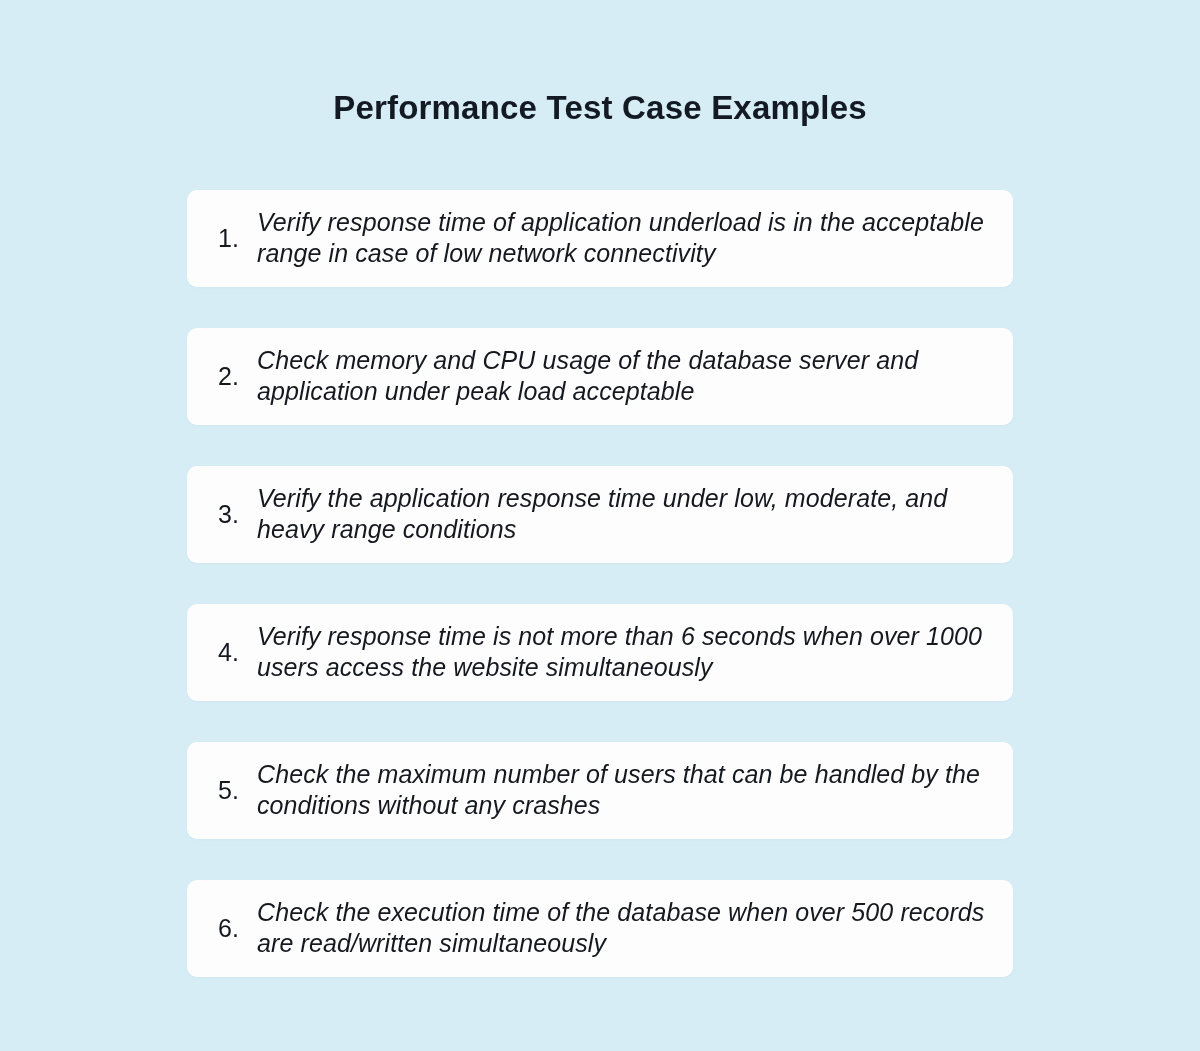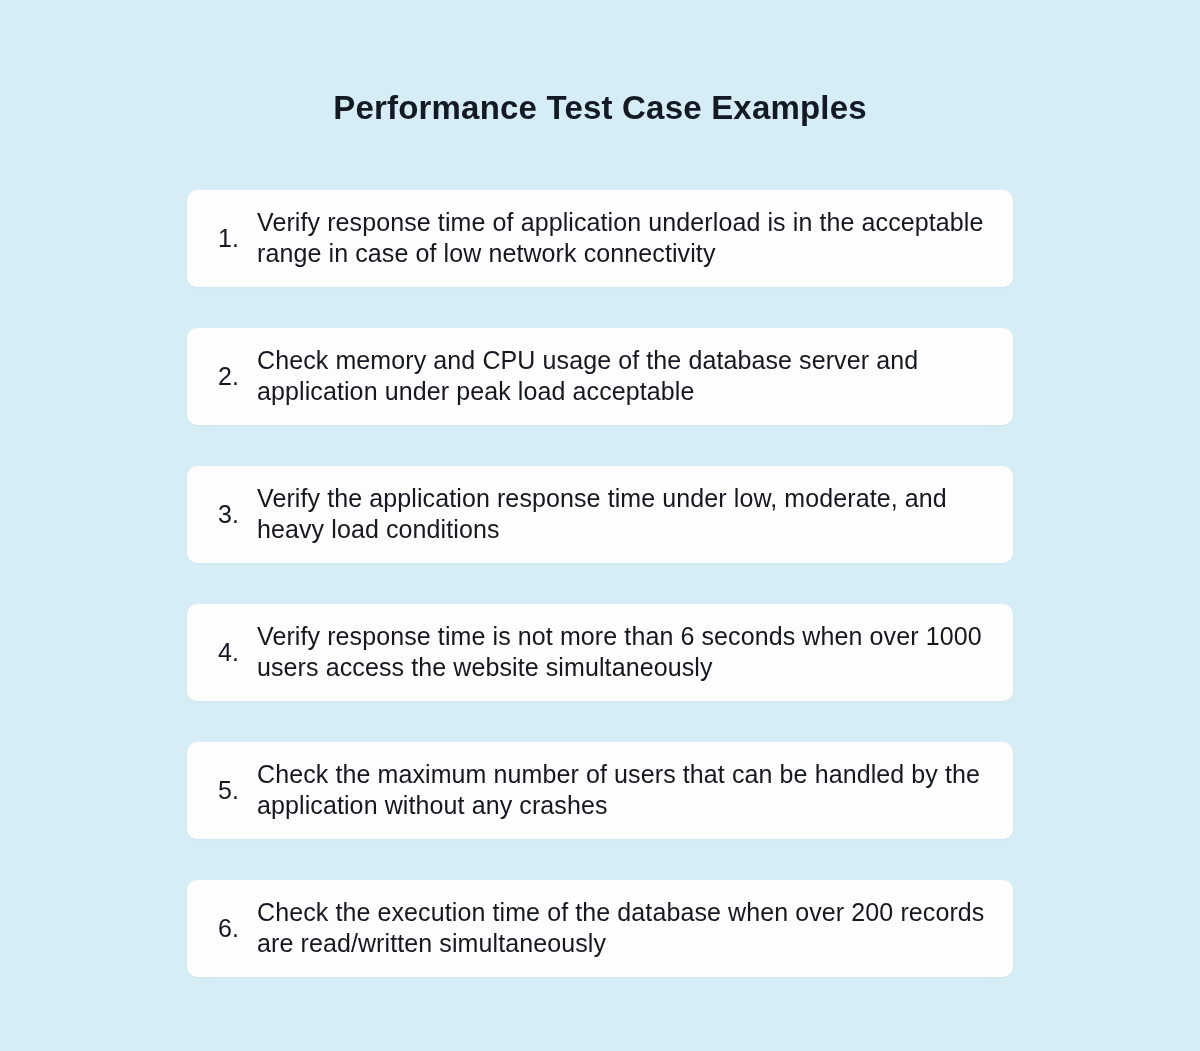--- a/index.html
+++ b/index.html
@@ -55,47 +55,48 @@
     line-height: 31px;
     color: #15181e;
   }
   .card-text {
     flex: 1 1 auto;
     font-size: 25px;
     line-height: 31px;
     letter-spacing: 0.1px;
     color: #15181e;
     max-width: 740px;
+    font-style: italic;
   }
 </style>
 </head>
 <body style="background: rgb(215, 237, 246); color: rgb(21, 24, 30);">
 
 <div class="page">
   <h1 class="title" style="color: rgb(19, 26, 36);">Performance Test Case Examples</h1>
 
   <div class="cards" id="cards">
       <div class="card" style="background: rgb(253, 253, 253);">
         <div class="card-number">1.</div>
         <div class="card-text">Verify response time of application underload is in the acceptable range in case of low network connectivity</div>
       </div>
       <div class="card" style="background: rgb(253, 253, 253);">
         <div class="card-number">2.</div>
         <div class="card-text">Check memory and CPU usage of the database server and application under peak load acceptable</div>
       </div>
       <div class="card" style="background: rgb(253, 253, 253);">
         <div class="card-number">3.</div>
-        <div class="card-text">Verify the application response time under low, moderate, and heavy load conditions</div>
+        <div class="card-text">Verify the application response time under low, moderate, and heavy range conditions</div>
       </div>
       <div class="card" style="background: rgb(253, 253, 253);">
         <div class="card-number">4.</div>
         <div class="card-text">Verify response time is not more than 6 seconds when over 1000 users access the website simultaneously</div>
       </div>
       <div class="card" style="background: rgb(253, 253, 253);">
         <div class="card-number">5.</div>
-        <div class="card-text">Check the maximum number of users that can be handled by the application without any crashes</div>
+        <div class="card-text">Check the maximum number of users that can be handled by the conditions without any crashes</div>
       </div>
       <div class="card" style="background: rgb(253, 253, 253);">
         <div class="card-number">6.</div>
-        <div class="card-text">Check the execution time of the database when over 200 records are read/written simultaneously</div>
+        <div class="card-text">Check the execution time of the database when over 500 records are read/written simultaneously</div>
       </div>
     </div>
 </div>
 
 </body></html>

